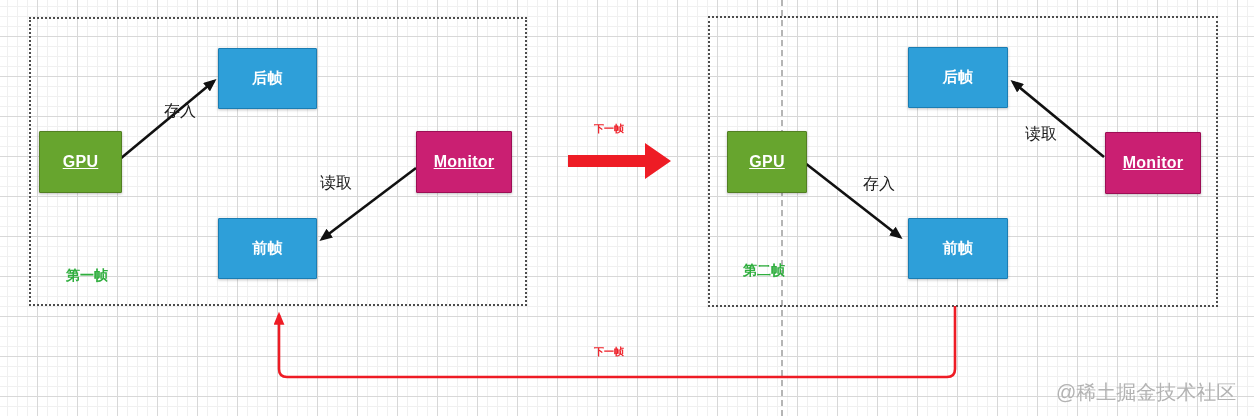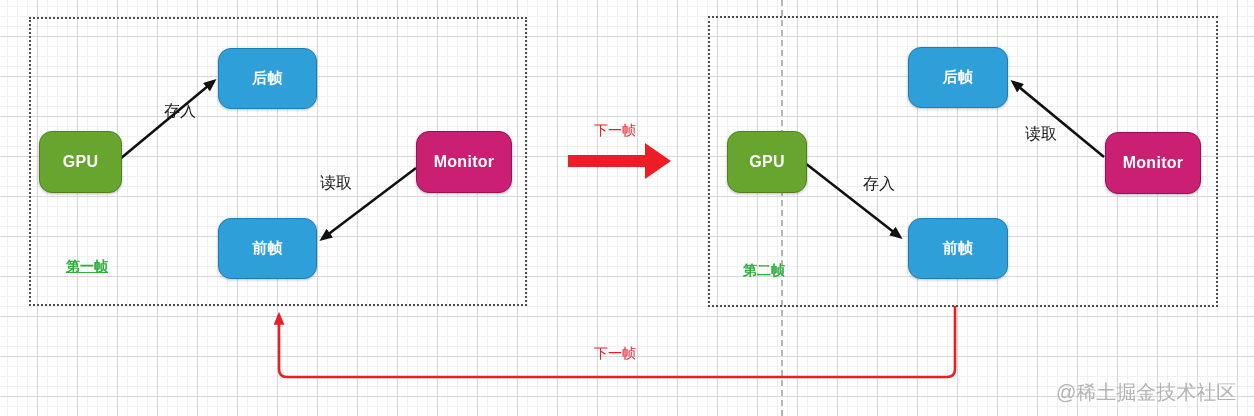--- a/index.html
+++ b/index.html
@@ -26,25 +26,25 @@
     border:2px dotted #4d4d4d;
     background:transparent;
   }
   .frame1{left:29px;top:17px;width:494px;height:285px;}
   .frame2{left:708px;top:16px;width:506px;height:287px;}
   .edges{position:absolute;left:0;top:0;width:1254px;height:416px;}
   .node{
     position:absolute;
     display:flex;align-items:center;justify-content:center;
     color:#ffffff;font-weight:bold;font-size:15px;
-    border-radius:13px;
+    border-radius:1px;
     box-shadow:0 1px 3px rgba(0,0,0,0.25);
     letter-spacing:0.3px;
   }
-  .node.en{font-size:16px;}
+  .node.en{font-size:16px;text-decoration:underline;}
   .green{background:#67a52e;border:1.5px solid #527f22;}
   .blue{background:#2e9fd9;border:1.5px solid #1a7db3;}
   .magenta{background:#ca1f72;border:1.5px solid #9c0e55;}
   .gpu1{left:39px;top:131px;width:81px;height:60px;}
   .back1{left:218px;top:48px;width:97px;height:59px;}
   .monitor1{left:416px;top:131px;width:94px;height:60px;}
   .front1{left:218px;top:218px;width:97px;height:59px;}
   .gpu2{left:727px;top:131px;width:78px;height:60px;}
   .back2{left:908px;top:47px;width:98px;height:59px;}
   .monitor2{left:1105px;top:132px;width:94px;height:60px;}
@@ -52,24 +52,24 @@
   .edge-label{
     position:absolute;font-size:16px;color:#1a1a1a;white-space:nowrap;
   }
   .store1{left:164px;top:101px;}
   .read1{left:320px;top:173px;}
   .store2{left:863px;top:174px;}
   .read2{left:1025px;top:124px;}
   .frame-label{
     position:absolute;font-size:14px;font-weight:bold;color:#2fae3e;white-space:nowrap;
   }
-  .flabel1{left:66px;top:258px;text-decoration:underline;}
+  .flabel1{left:66px;top:267px;}
   .flabel2{left:743px;top:262px;}
   .red-label{
-    position:absolute;font-size:14px;font-weight:normal;color:#ee1c25;white-space:nowrap;
+    position:absolute;font-size:10px;font-weight:bold;color:#ee1c25;white-space:nowrap;
   }
   .next-mid{left:594px;top:122px;}
   .next-bottom{left:594px;top:345px;}
   .watermark{
     position:absolute;left:1056px;top:379px;
     font-size:20px;color:#b3b3b3;white-space:nowrap;text-align:center;
   }
 </style>
 </head>
 <body>

